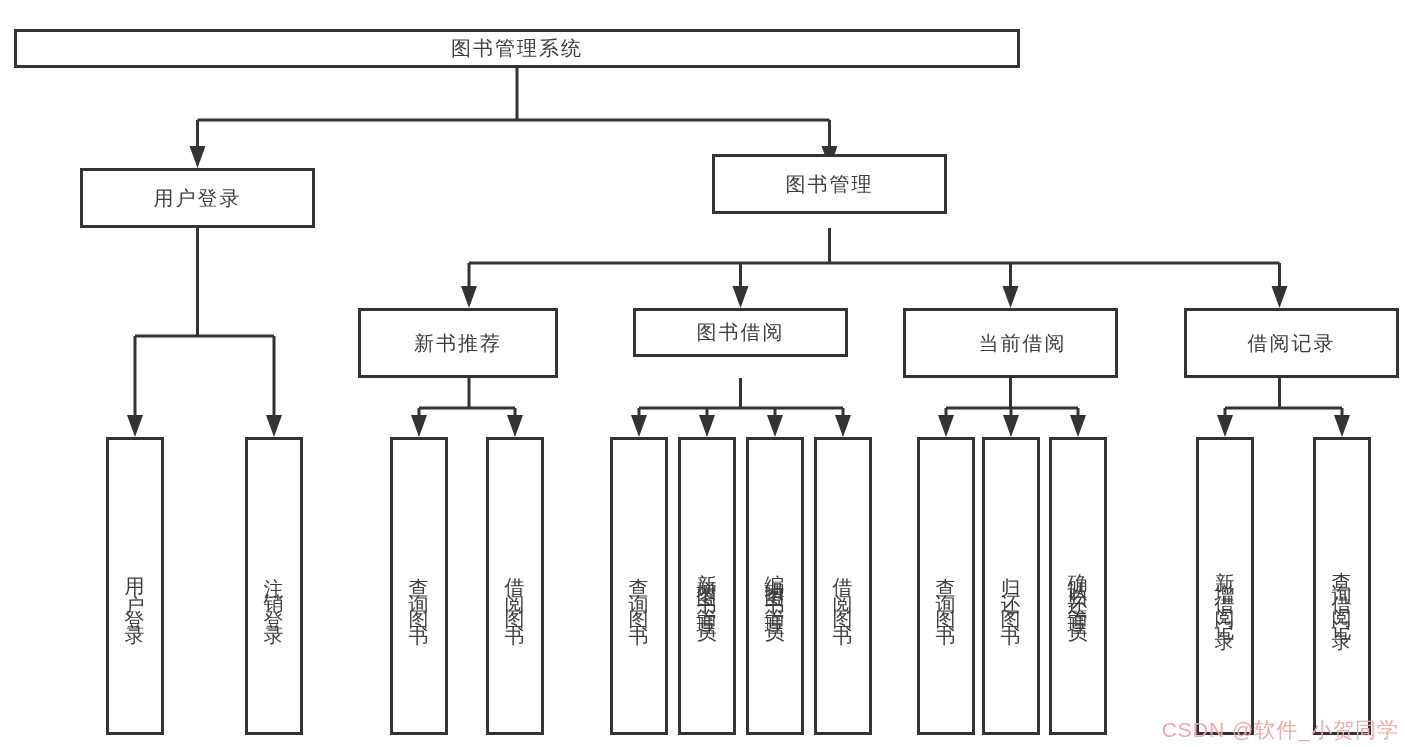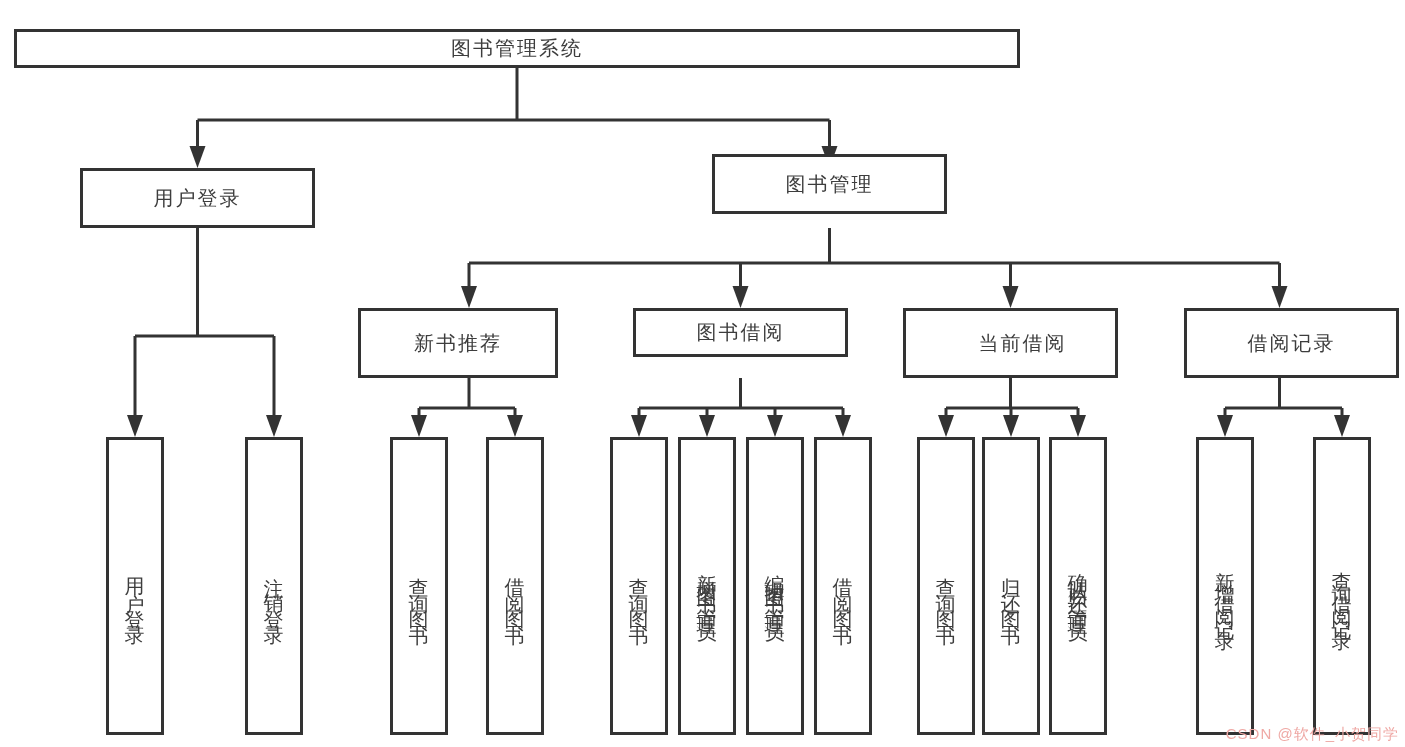--- a/index.html
+++ b/index.html
@@ -27,21 +27,21 @@
   .h .lbl{font-size:20px;letter-spacing:2px;}
   .vert .lbl{
     writing-mode:vertical-rl;text-orientation:mixed;
     font-size:20px;letter-spacing:16px;line-height:1;
     padding-top:16px; 
   }
   .vert.mid .lbl{letter-spacing:12px;padding-top:12px;}
   .vert.long .lbl{letter-spacing:7px;padding-top:7px;}
   .watermark{
     position:absolute;right:6px;bottom:3px;
-    font-size:15px;letter-spacing:1px;
+    font-size:21px;letter-spacing:1px;
     color:var(--watermark);z-index:5;
   }
 </style>
 </head>
 <body>
 
 <div class="canvas">
 
   <svg class="wires" viewBox="0 0 1405 747">
 

